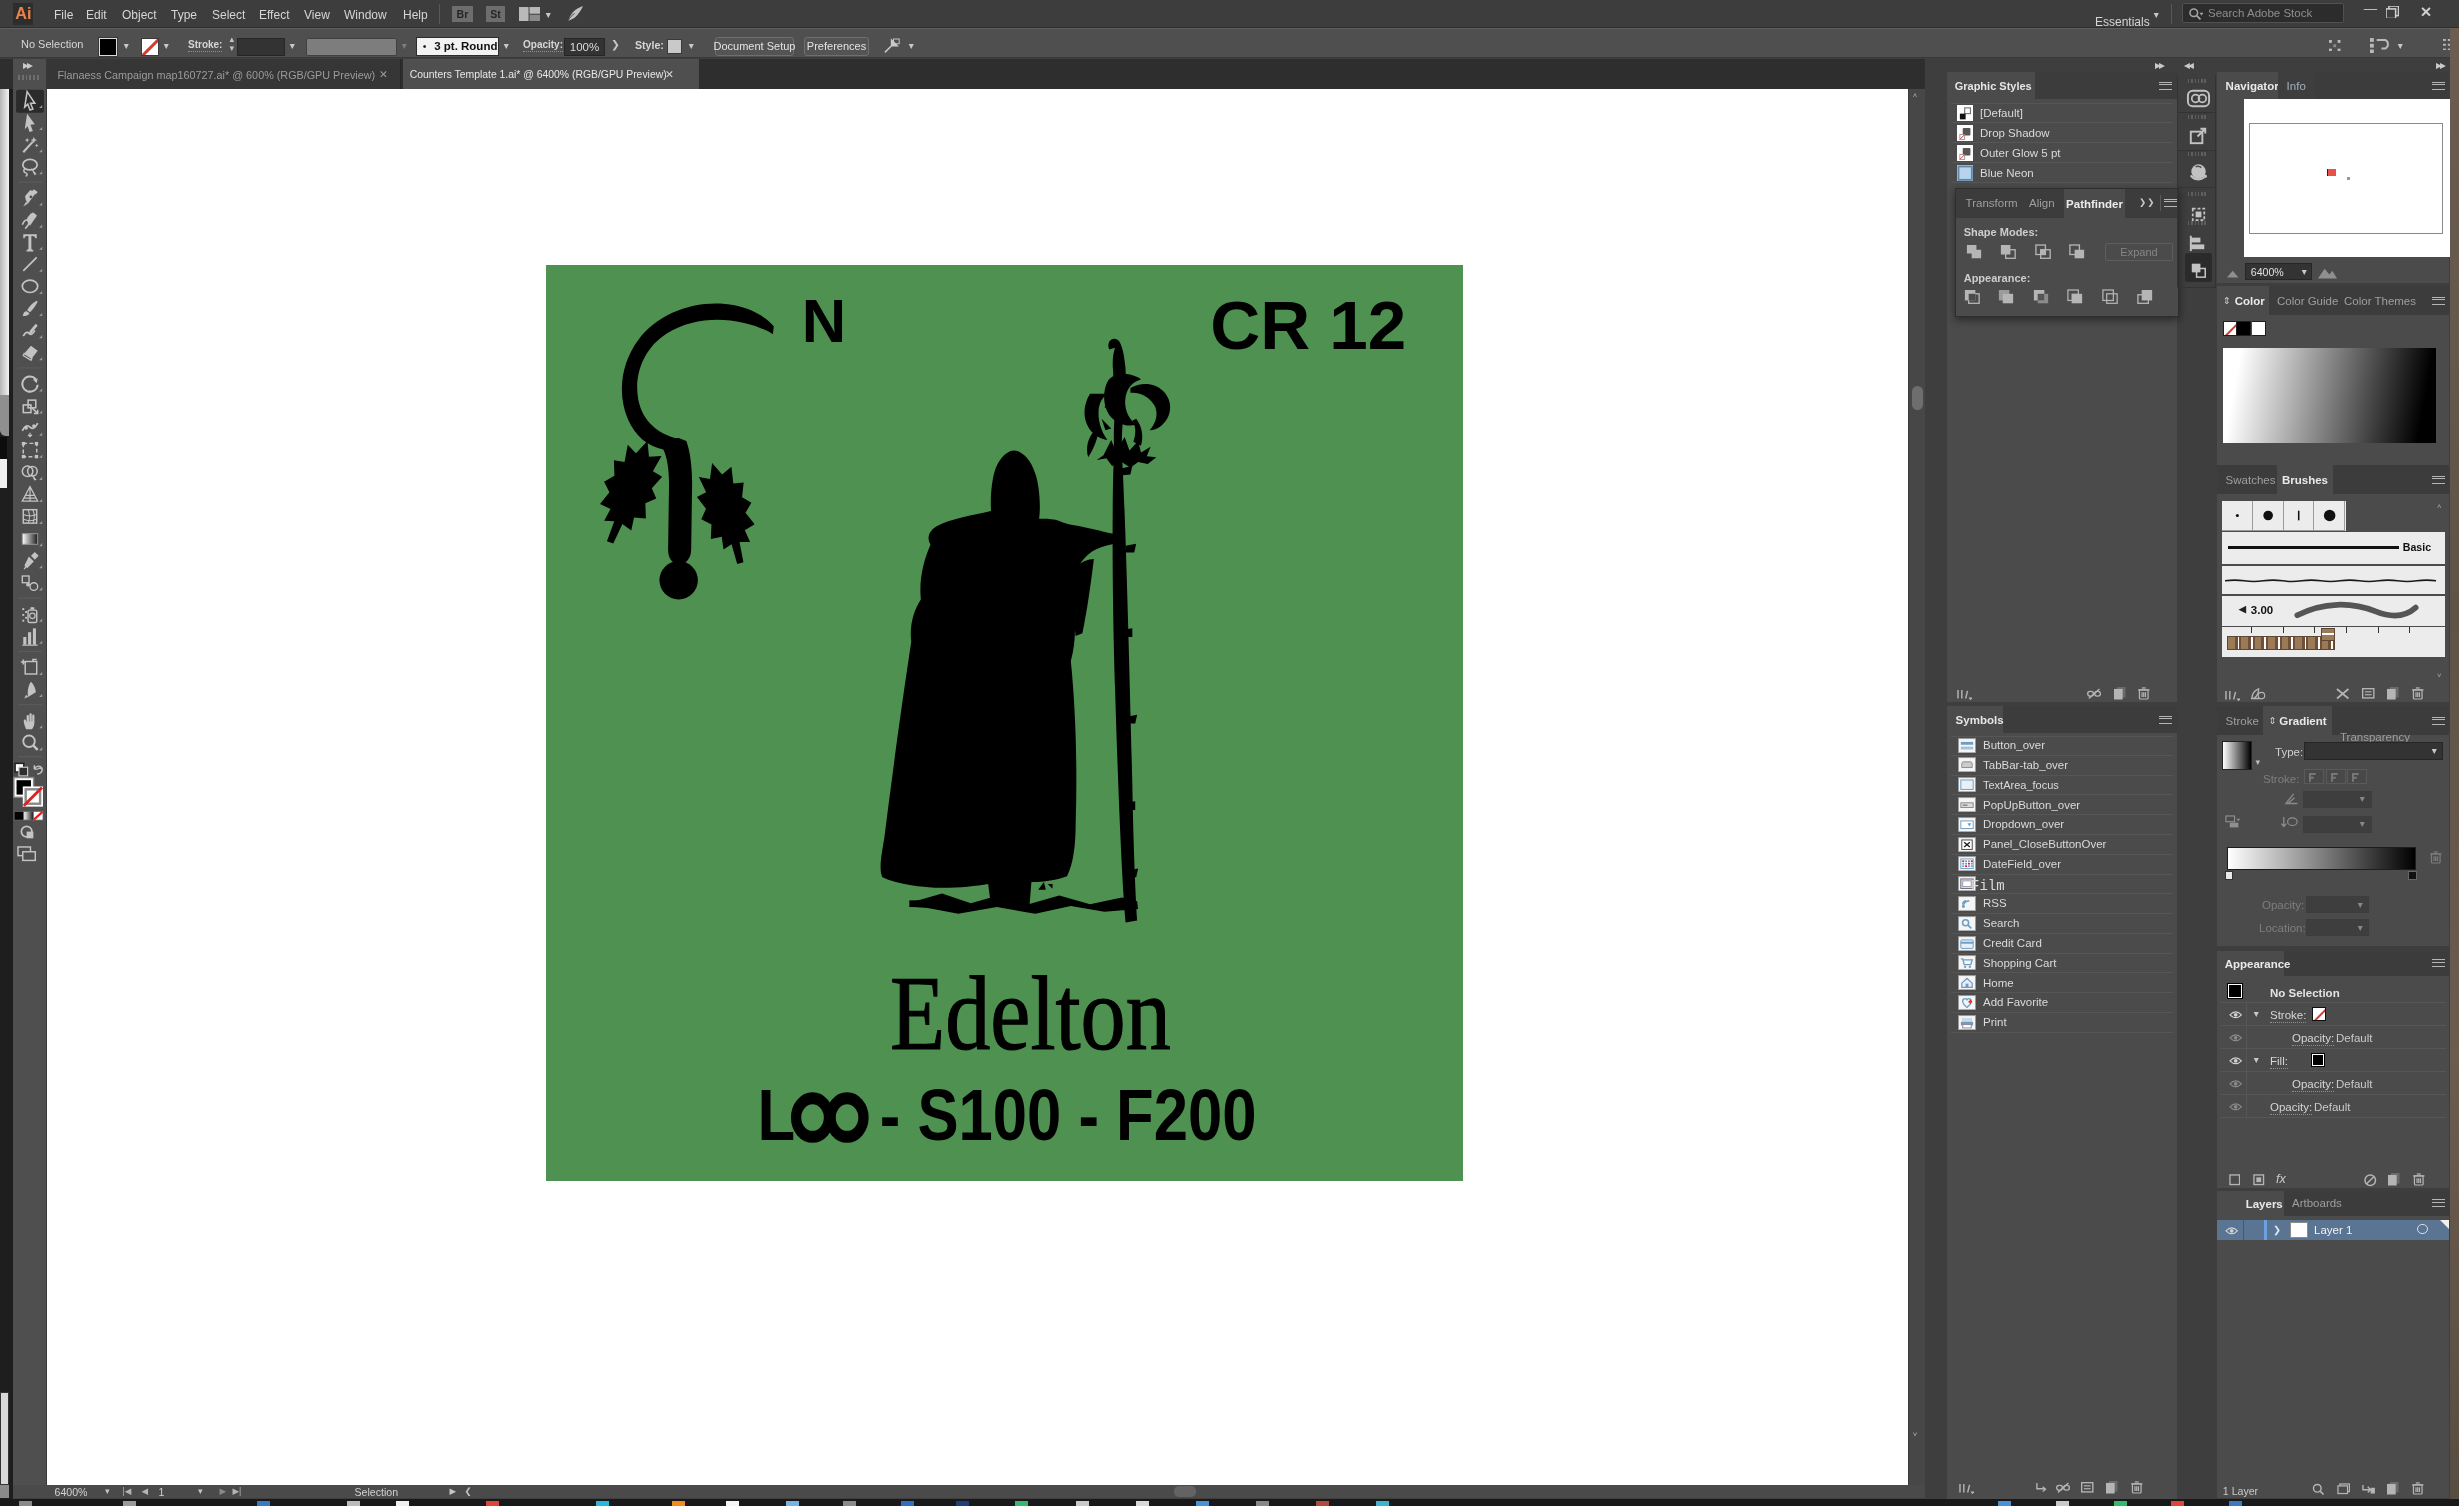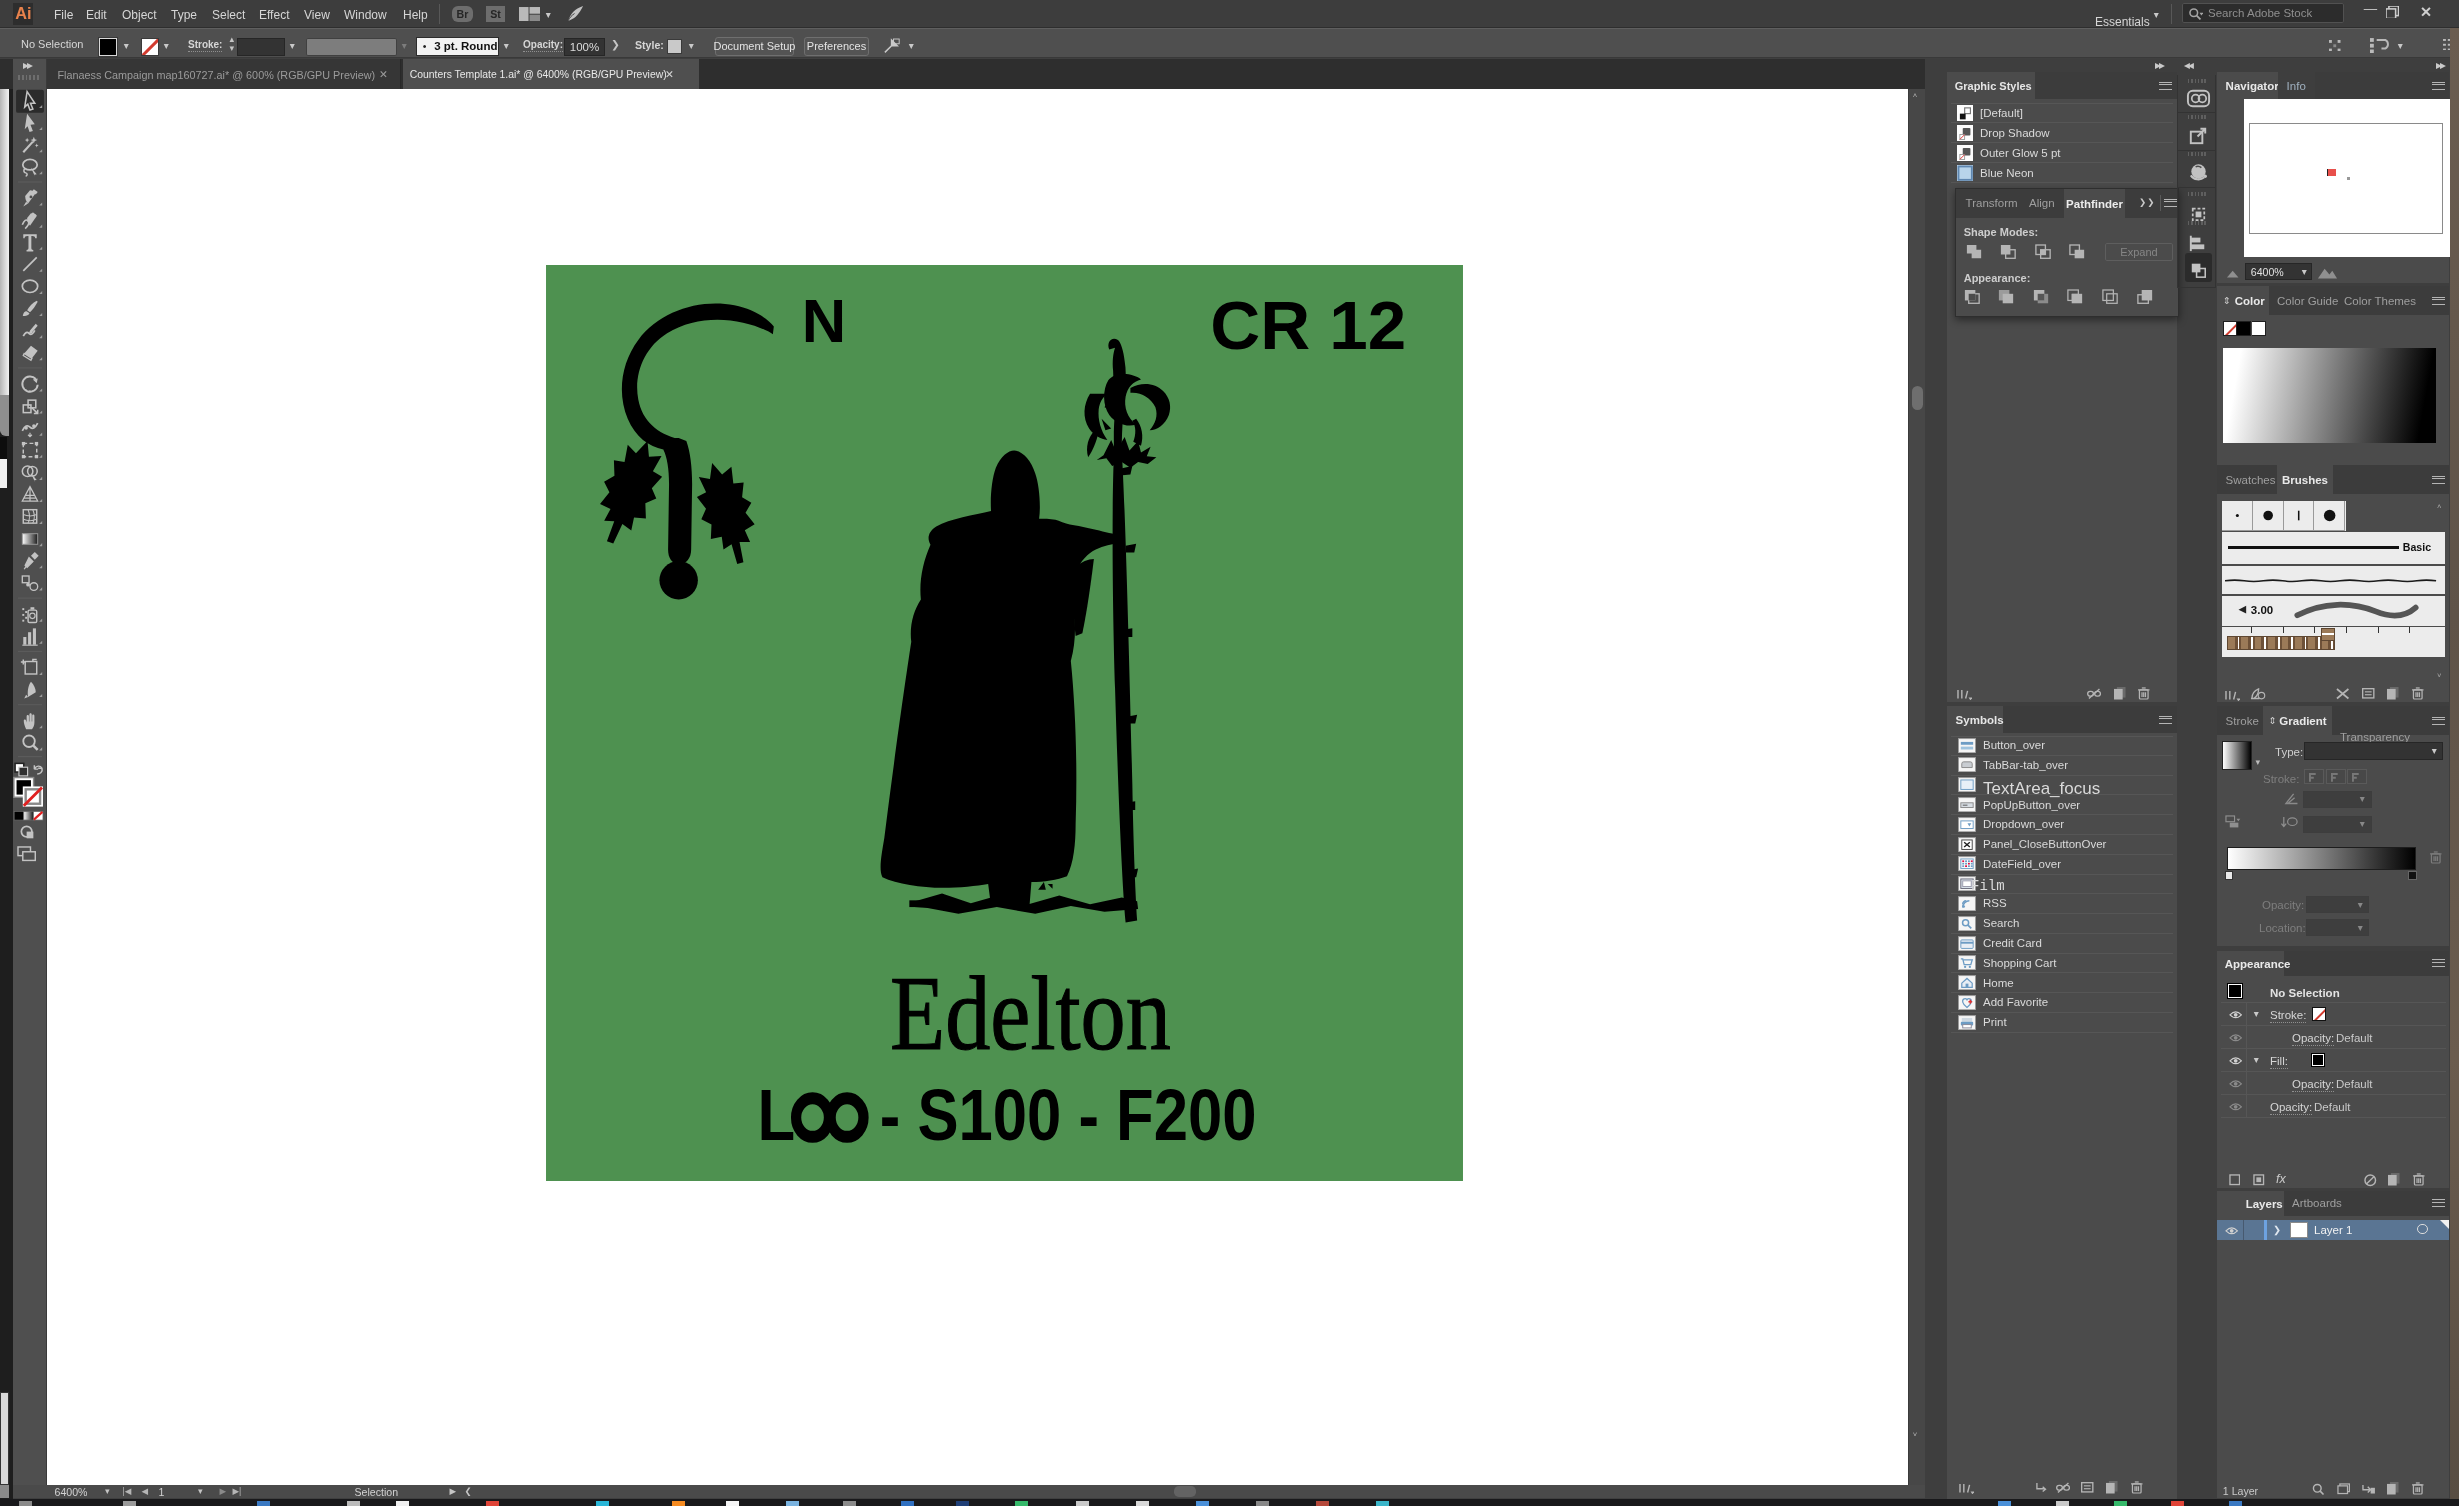--- a/index.html
+++ b/index.html
@@ -25,21 +25,21 @@
   <span class="abs txt" style="left:54px;top:7.7px;font-size:12px;">File</span>
   <span class="abs txt" style="left:86px;top:7.7px;font-size:12px;">Edit</span>
   <span class="abs txt" style="left:122px;top:7.7px;font-size:12px;">Object</span>
   <span class="abs txt" style="left:171px;top:7.7px;font-size:12px;">Type</span>
   <span class="abs txt" style="left:212px;top:7.7px;font-size:12px;">Select</span>
   <span class="abs txt" style="left:259px;top:7.7px;font-size:12px;">Effect</span>
   <span class="abs txt" style="left:304px;top:7.7px;font-size:12px;">View</span>
   <span class="abs txt" style="left:344px;top:7.7px;font-size:12px;">Window</span>
   <span class="abs txt" style="left:403px;top:7.7px;font-size:12px;">Help</span>
   <div class="abs" style="left:439px;top:3.8px;width:1px;height:20px;background:#585858;"></div>
-  <span class="abs" style="left:452px;top:5.8px;width:21px;height:16.3px;background:#6d6d6d;color:#262626;font-size:10.6px;font-weight:bold;text-align:center;line-height:16.3px;border-radius:6px;">Br</span>
+  <span class="abs" style="left:452px;top:5.8px;width:21px;height:16.3px;background:#6d6d6d;color:#262626;font-size:10.6px;font-weight:bold;text-align:center;line-height:16.3px;">Br</span>
   <span class="abs" style="left:486px;top:5.8px;width:19px;height:16.3px;background:#6d6d6d;color:#262626;font-size:10.6px;font-weight:bold;text-align:center;line-height:16.3px;">St</span>
   <svg class="abs" style="left:519px;top:6.7px;" width="21" height="14.4" viewBox="0 0 22 15">
     <rect x="0" y="0" width="10" height="15" fill="#b9b9b9"></rect>
         <rect x="11" y="0" width="11" height="7" fill="#b9b9b9"></rect>
         <rect x="11" y="8" width="11" height="7" fill="#8a8a8a"></rect>
   </svg>
   <span class="abs chev" style="left:544px;top:9.6px;">▼</span>
   <svg class="abs" style="left:566px;top:4.8px;" width="19" height="18" viewBox="0 0 20 19">
     <path d="M2 17 C5 9 9 4 18 1 C14 9 10 14 4 16 Z" fill="#c2c2c2"></path>
     <path d="M2 17 C4 13 6 11 9 9" stroke="#3d3d3d" stroke-width="1" fill="none"></path>
@@ -502,21 +502,21 @@
   <svg class="abs" style="left:10.6px;top:51px;" width="18" height="15.4" viewBox="0 0 19 16">
         <rect x="0.5" y="0.5" width="18" height="15" fill="#f5f5f5" stroke="#9a9a9a"></rect>
         <path d="M4 11 v-4 a2 2 0 0 1 2-2 h7 a2 2 0 0 1 2 2 v4 z" fill="#c9cdd2" stroke="#8a8a8a"></path>
       </svg>
   <span class="abs" style="left:36px;top:53px;font-size:11.5px;color:#dadada;">TabBar-tab_over</span>
   <div class="abs" style="left:3.8px;top:69px;width:222px;height:20px;border-bottom:1px solid #565656;"></div>
   <svg class="abs" style="left:10.6px;top:71px;" width="18" height="15.4" viewBox="0 0 19 16">
         <rect x="0.5" y="0.5" width="18" height="15" fill="#f5f5f5" stroke="#9a9a9a"></rect>
         <rect x="3" y="3" width="13" height="10" fill="#e8f0f8" stroke="#6d9cc4"></rect>
       </svg>
-  <span class="abs" style="left:36px;top:73px;font-size:17px;color:#dadada;">TextArea_focus</span>
+  <span class="abs" style="left:36px;top:73px;font-size:11px;color:#dadada;">TextArea_focus</span>
   <div class="abs" style="left:3.8px;top:89px;width:222px;height:20px;border-bottom:1px solid #565656;"></div>
   <svg class="abs" style="left:10.6px;top:91px;" width="18" height="15.4" viewBox="0 0 19 16">
         <rect x="0.5" y="0.5" width="18" height="15" fill="#f5f5f5" stroke="#9a9a9a"></rect>
         <rect x="3" y="6" width="13" height="5" fill="#d7dde3" stroke="#8a8a8a"></rect>
         <line x1="5" y1="8.5" x2="10" y2="8.5" stroke="#555"></line>
       </svg>
   <span class="abs" style="left:36px;top:93px;font-size:11.5px;color:#dadada;">PopUpButton_over</span>
   <div class="abs" style="left:3.8px;top:109px;width:222px;height:20px;border-bottom:1px solid #565656;"></div>
   <svg class="abs" style="left:10.6px;top:111px;" width="18" height="15.4" viewBox="0 0 19 16">
         <rect x="0.5" y="0.5" width="18" height="15" fill="#f5f5f5" stroke="#9a9a9a"></rect>

